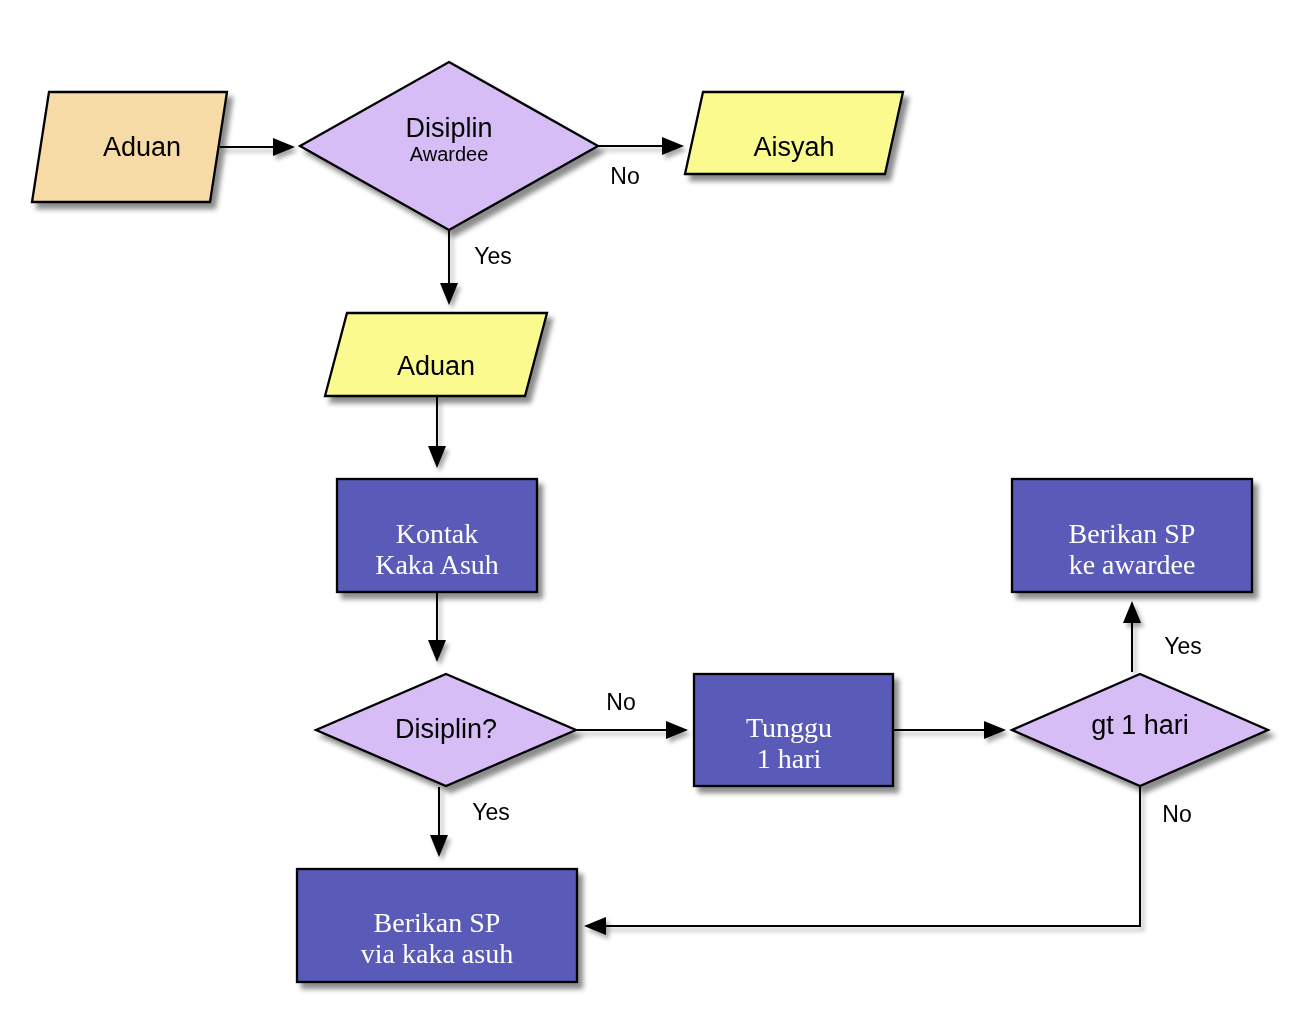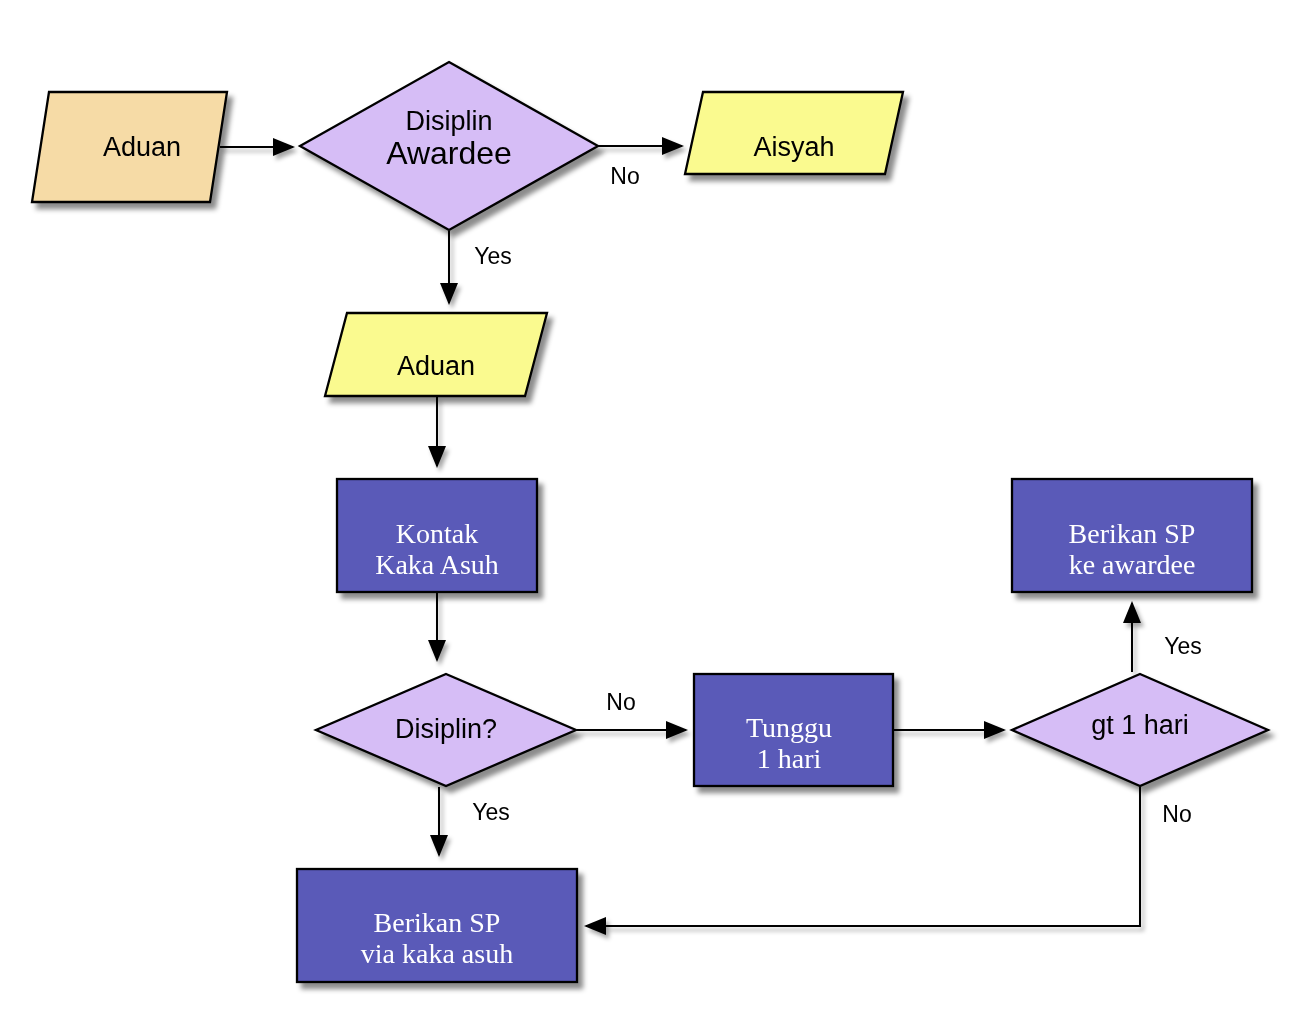--- a/index.html
+++ b/index.html
@@ -14,21 +14,21 @@
   .canvas svg { position: absolute; left: 0; top: 0; }
   .label {
     position: absolute;
     transform: translate(-50%, -50%);
     text-align: center;
     color: #000000;
     font-size: 27px;
     line-height: 1.12;
     white-space: nowrap;
   }
-  .label .sub { font-size: 32px; }
+  .label .sub { font-size: 20px; }
   .process-label { color: #ffffff; font-size: 28px; font-family: Liberation Serif, serif; }
   .edge-label { font-size: 23px; }
 </style>
 </head>
 <body>
 
 <div class="canvas">
 
   <svg width="1294" height="1032" viewBox="0 0 1294 1032">
     <defs>

